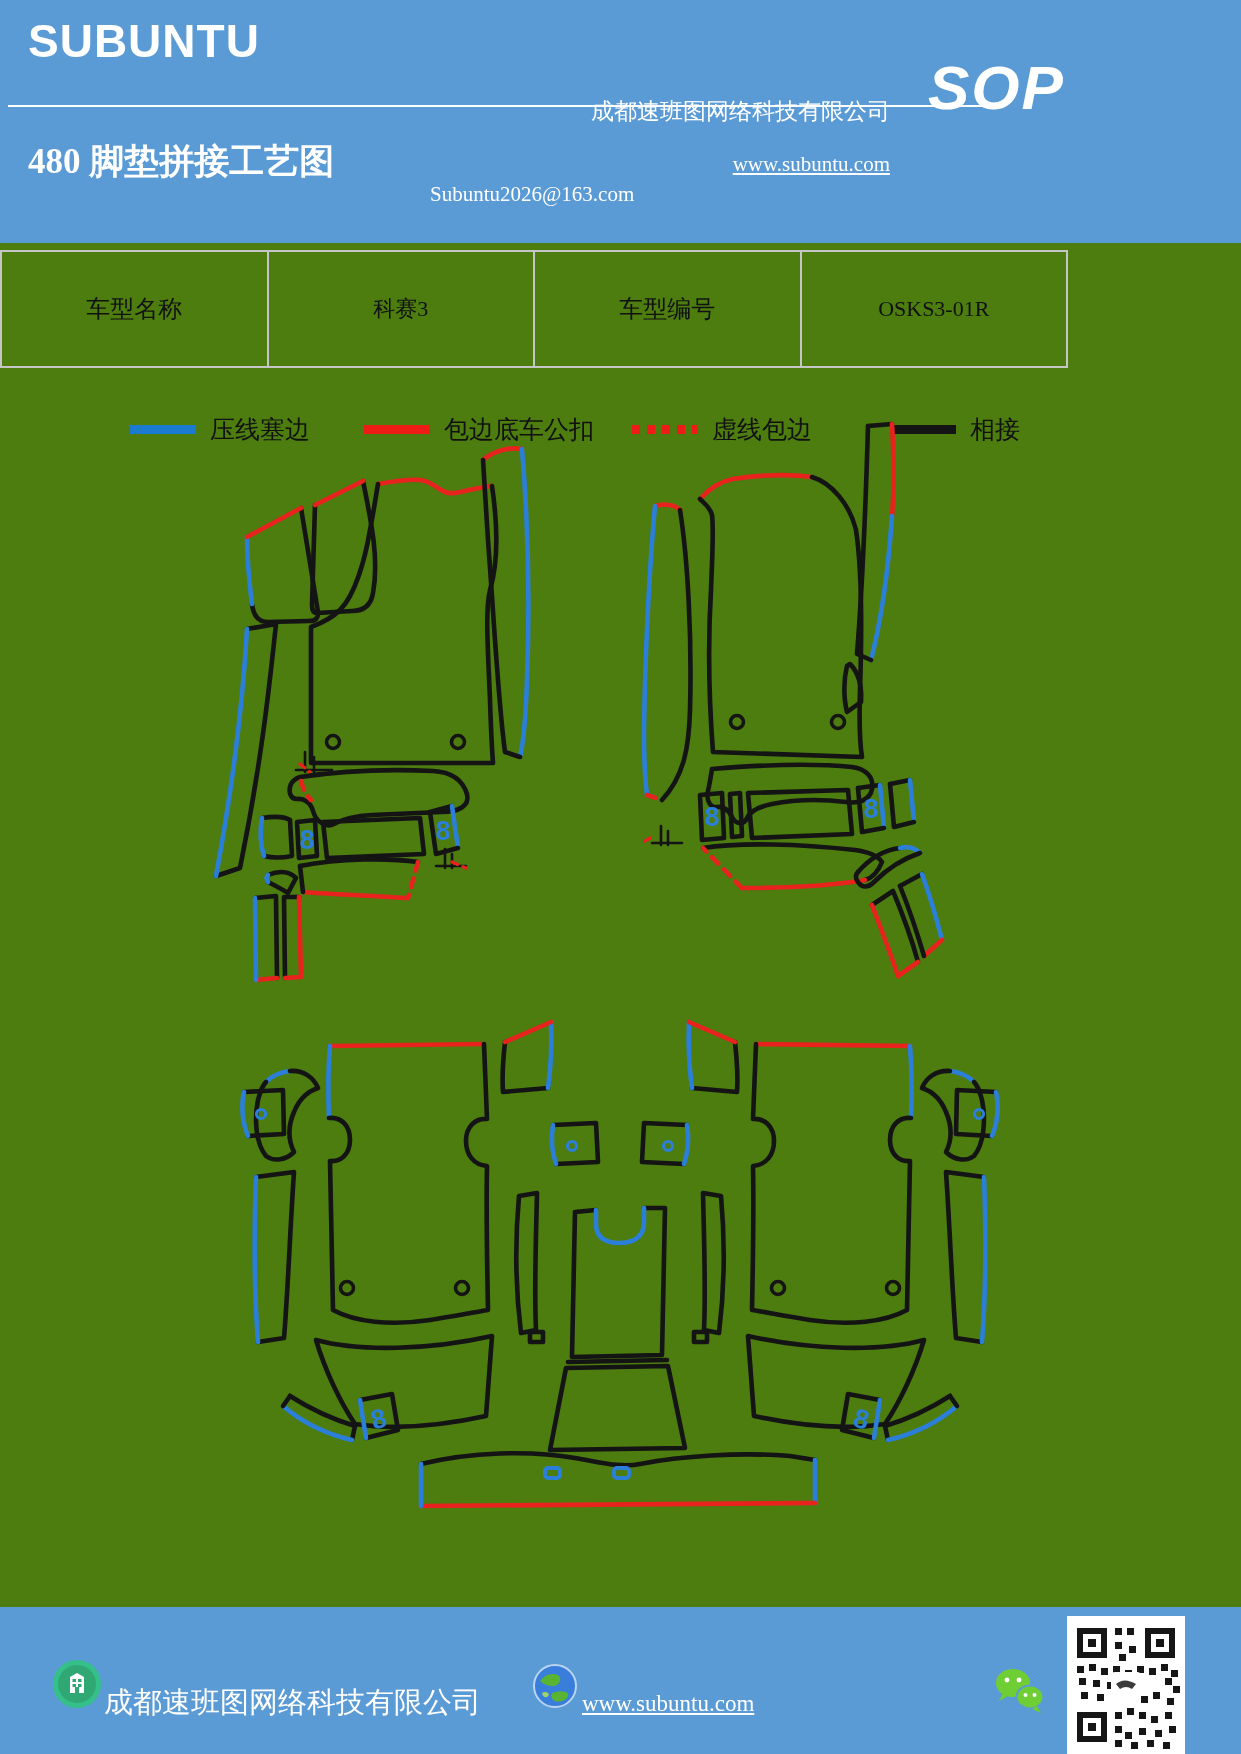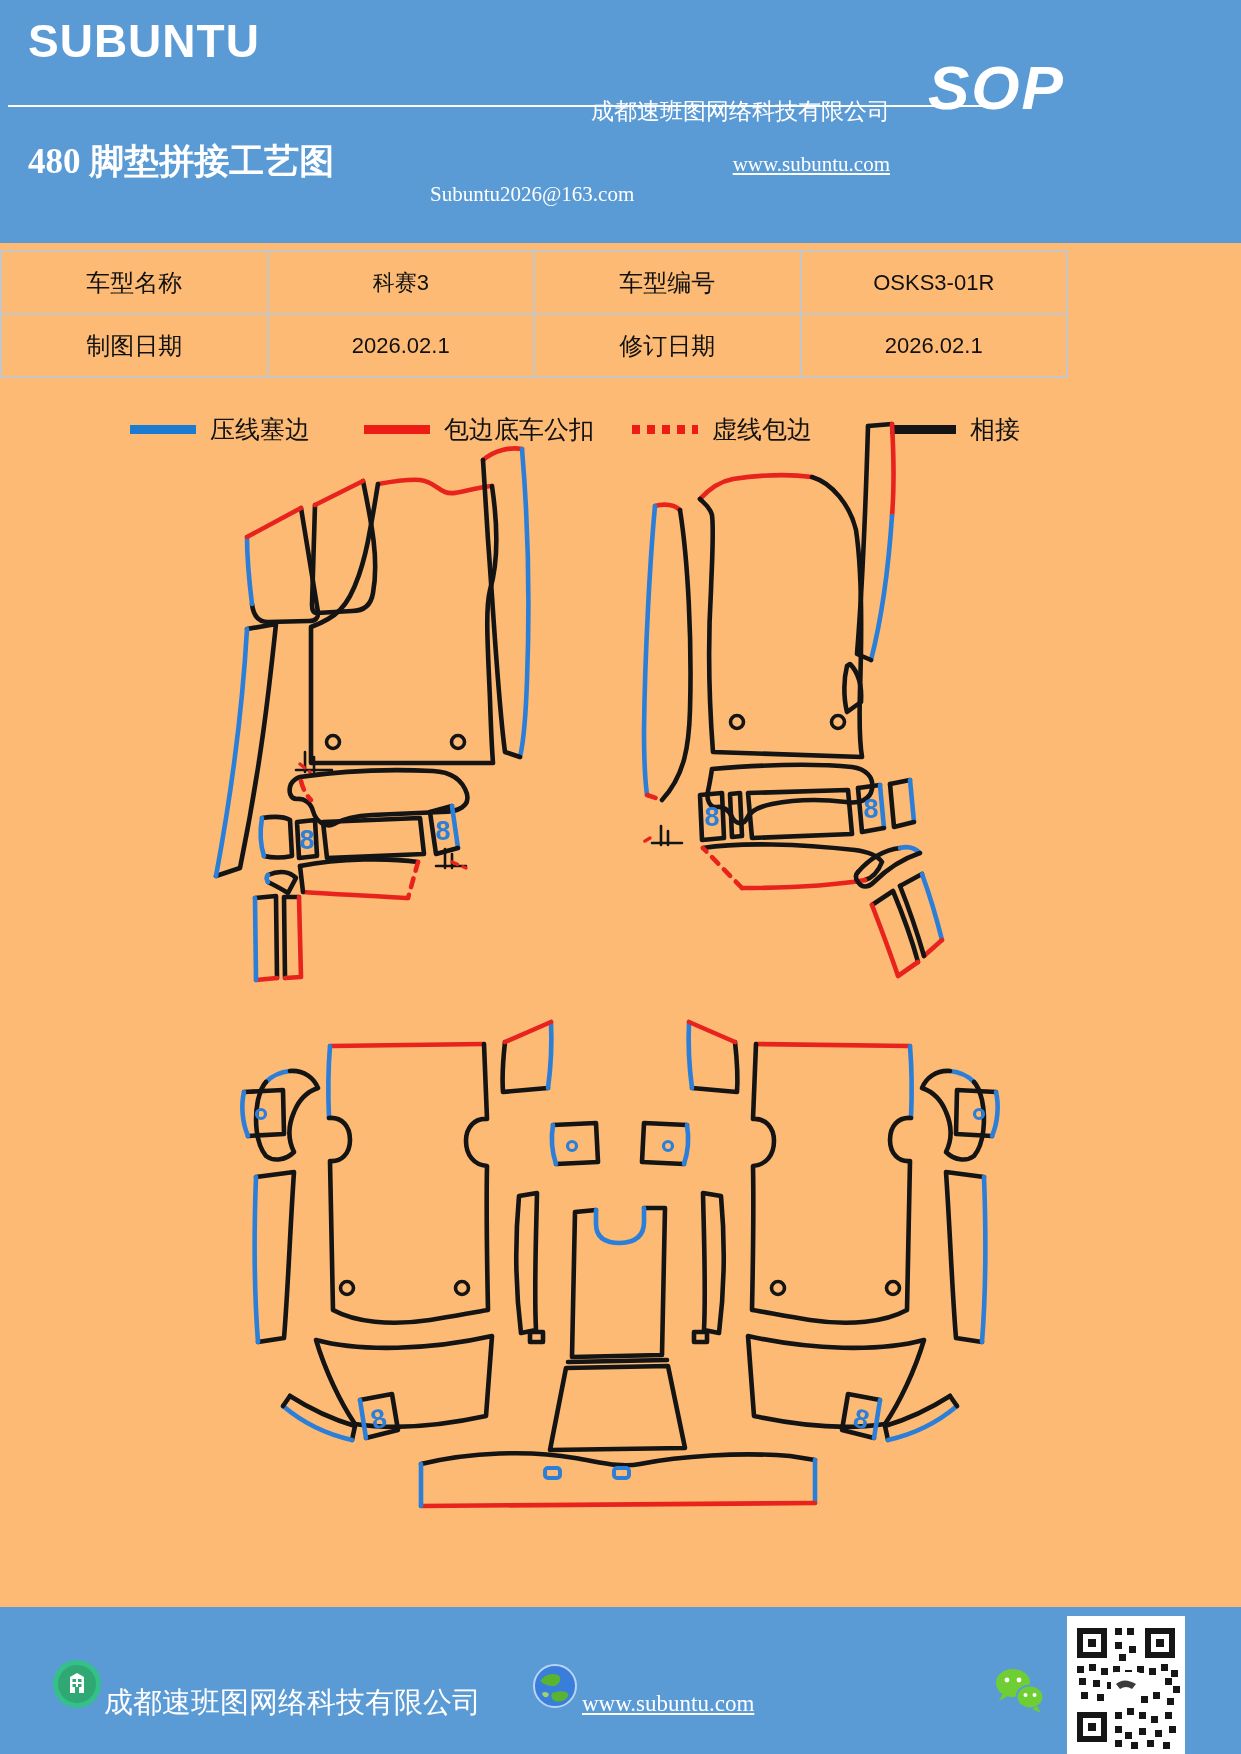--- a/index.html
+++ b/index.html
@@ -1,16 +1,16 @@
 <!DOCTYPE html>
 <html><head>
 <meta charset="utf-8">
 <style>
   html,body{margin:0;padding:0;background:#888;}
-  .page{position:relative;width:1241px;height:1754px;background:#fdba74;overflow:hidden;
+  .page{position:relative;width:1241px;height:1754px;background:#4d7c0f;overflow:hidden;
         font-family:"Liberation Sans",sans-serif;}
   
   .header{position:absolute;top:0;left:0;width:1241px;height:243px;background:#5b9bd5;color:#fff;}
   .brand{position:absolute;top:14px;left:28px;font-size:46px;font-weight:bold;
          letter-spacing:1px;font-family:"Liberation Sans",sans-serif;}
   .header-rule{position:absolute;top:105px;left:8px;width:985px;height:2px;background:#fdfdfd;}
   .doc-title{position:absolute;top:138px;left:28px;font-size:35px;font-weight:600;
              font-family:"Liberation Serif",serif;}
   .hdr-company{position:absolute;top:96px;left:430px;width:460px;text-align:right;font-size:23px;
                font-family:"Liberation Serif",serif;}
@@ -18,21 +18,21 @@
             text-decoration:underline;font-family:"Liberation Serif",serif;color:#fff;}
   .hdr-mail{position:absolute;top:182px;left:430px;width:460px;font-size:21px;
             font-family:"Liberation Serif",serif;}
   .sop{position:absolute;top:52px;left:928px;width:160px;font-size:62px;font-weight:800;
        letter-spacing:2px;font-family:"Liberation Sans",sans-serif;font-style:italic;}
   
   .info-table{position:absolute;top:250px;left:0;width:1068px;height:118px;
               border-collapse:collapse;table-layout:fixed;}
   .info-table td{border:2px solid #c6c6c6;text-align:center;vertical-align:middle;height:59px;}
   td.zh{font-family:"Liberation Serif",serif;font-size:24px;color:#111;}
-  td.val{font-family:Liberation Sans, sans-serif;font-size:22px;color:#111;margin-left:31px;}
+  td.val{font-family:Liberation Serif, serif;font-size:22px;color:#111;margin-left:31px;}
   
   .legend-item{position:absolute;top:408px;height:30px;display:flex;align-items:center;margin-top:6px;}
   .swatch{width:66px;height:9px;margin-right:14px;}
   .sw-blue{background:#1b7bd0;}
   .sw-red{background:#ed1c16;}
   .sw-dot{background:repeating-linear-gradient(90deg,#ed1c16 0 8px,transparent 8px 15px);}
   .sw-black{background:#141414;}
   .legend-label{font-family:"Liberation Serif",serif;font-size:25px;color:#111;}
   
   .diagram{position:absolute;top:420px;left:0;}
@@ -70,26 +70,20 @@
     <div class="sop">SOP</div>
   </div>
 
   <table class="info-table">
     <tbody>
         <tr>
       <td class="zh">车型名称</td>
       <td class="val">科赛3</td>
       <td class="zh">车型编号</td>
       <td class="val">OSKS3-01R</td>
-    </tr>
-    <tr>
-      <td class="zh">制图日期</td>
-      <td class="val">2026.02.1</td>
-      <td class="zh">修订日期</td>
-      <td class="val">2026.02.1</td>
     </tr>
   </tbody>
     </table>
 
   <div class="legend-item" style="left:130px">
     <div class="swatch sw-blue"></div>
     <div class="legend-label">压线塞边</div>
   </div>
   <div class="legend-item" style="left:364px">
     <div class="swatch sw-red"></div>

